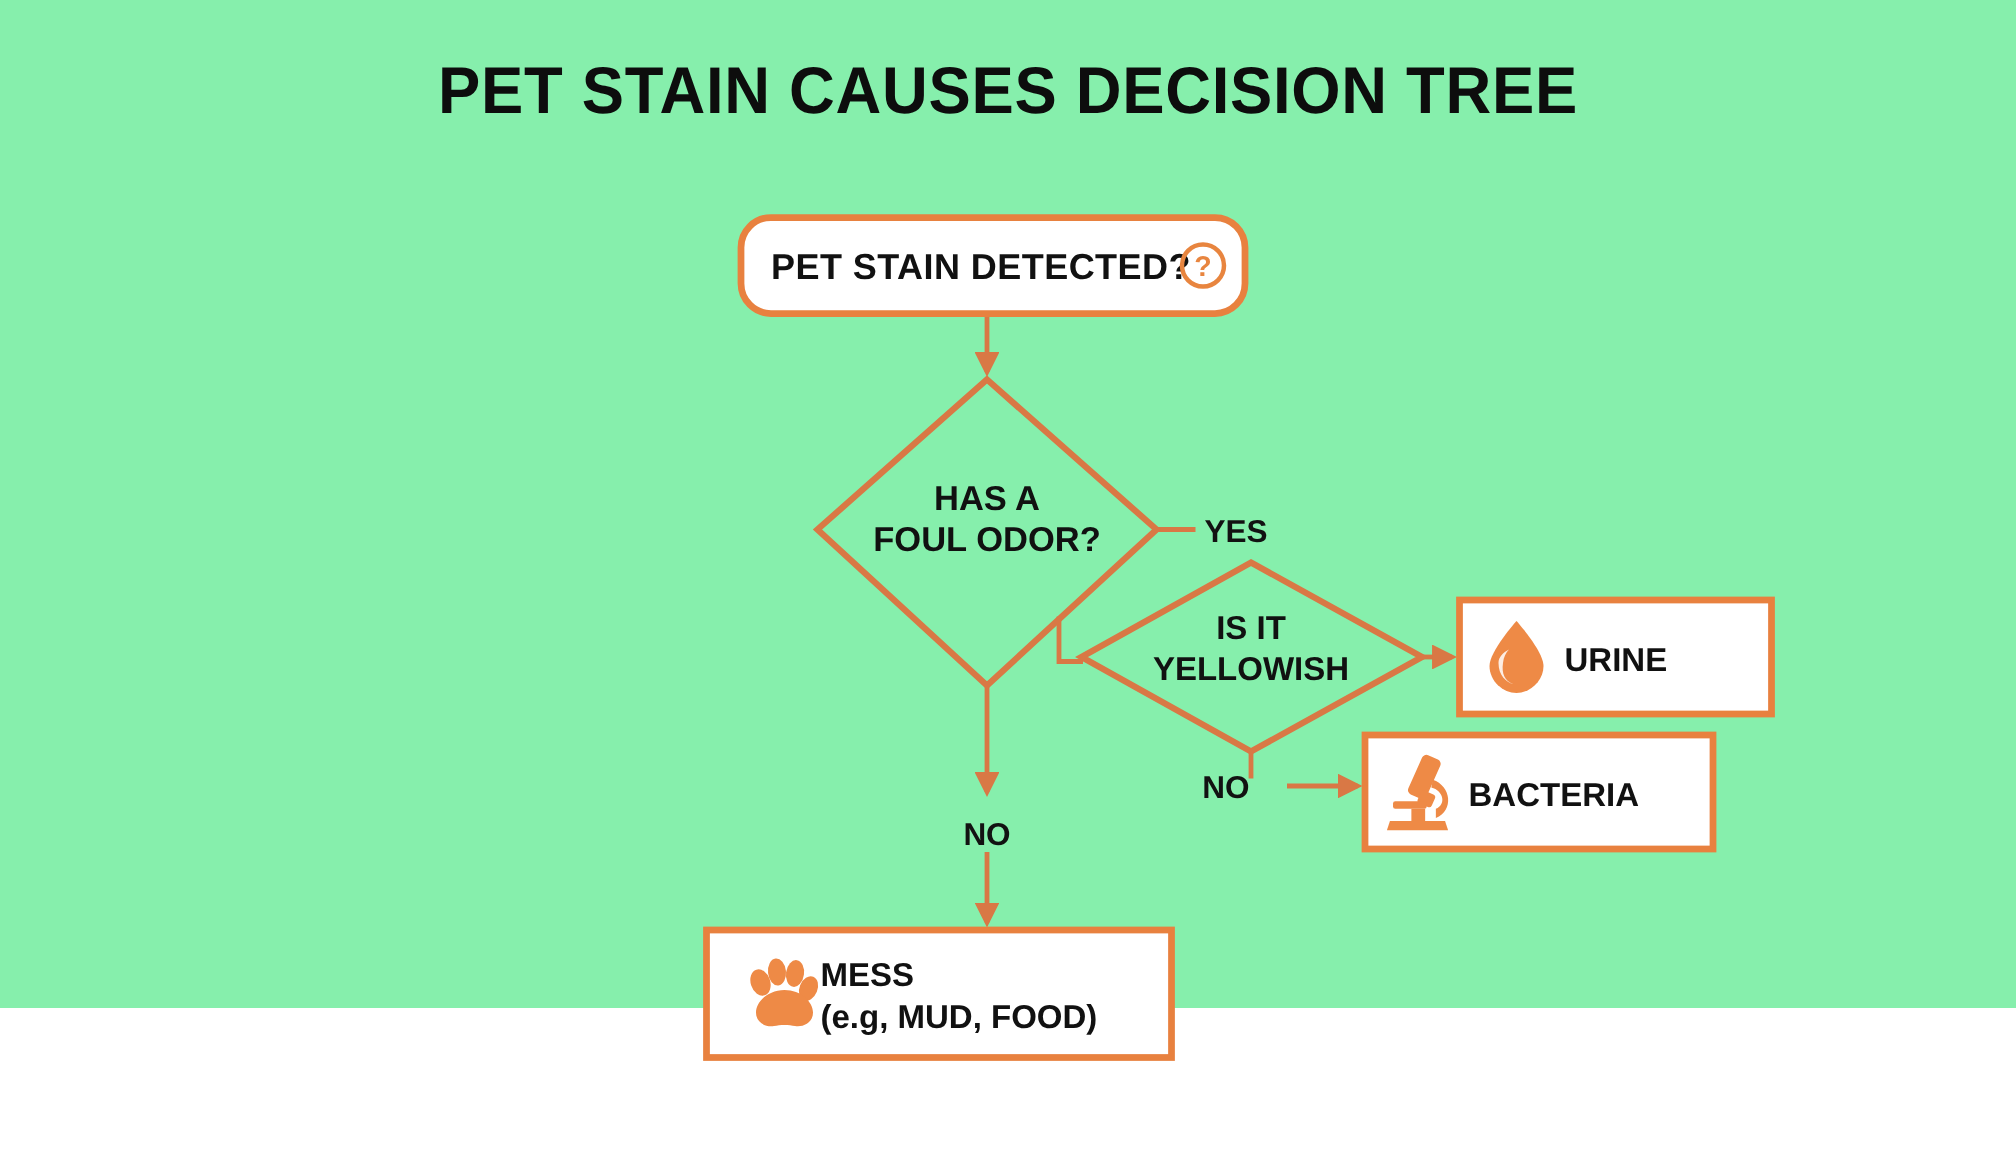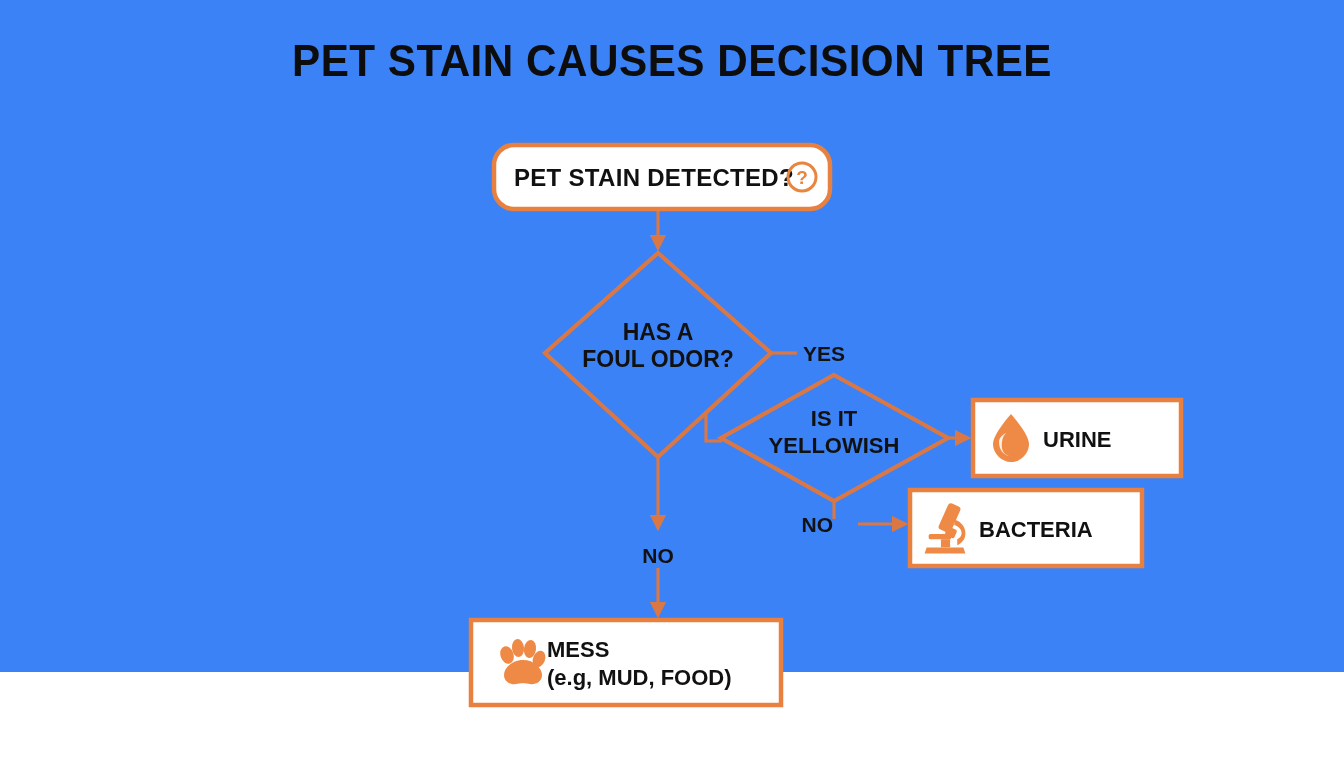--- a/index.html
+++ b/index.html
@@ -10,21 +10,21 @@
   body {
     width: 1344px;
     height: 768px;
     font-family: "Liberation Sans", sans-serif;
     overflow: hidden;
   }
   #stage {
     position: relative;
     width: 1344px;
     height: 672px;
-    background: #3b82f6;
+    background: #86efac;
   }
   #diagram-title {
     position: absolute;
     left: 0;
     top: 36px;
     width: 1344px;
     text-align: center;
     font-family: "Liberation Sans", sans-serif;
     font-weight: bold;
     font-size: 44px;

